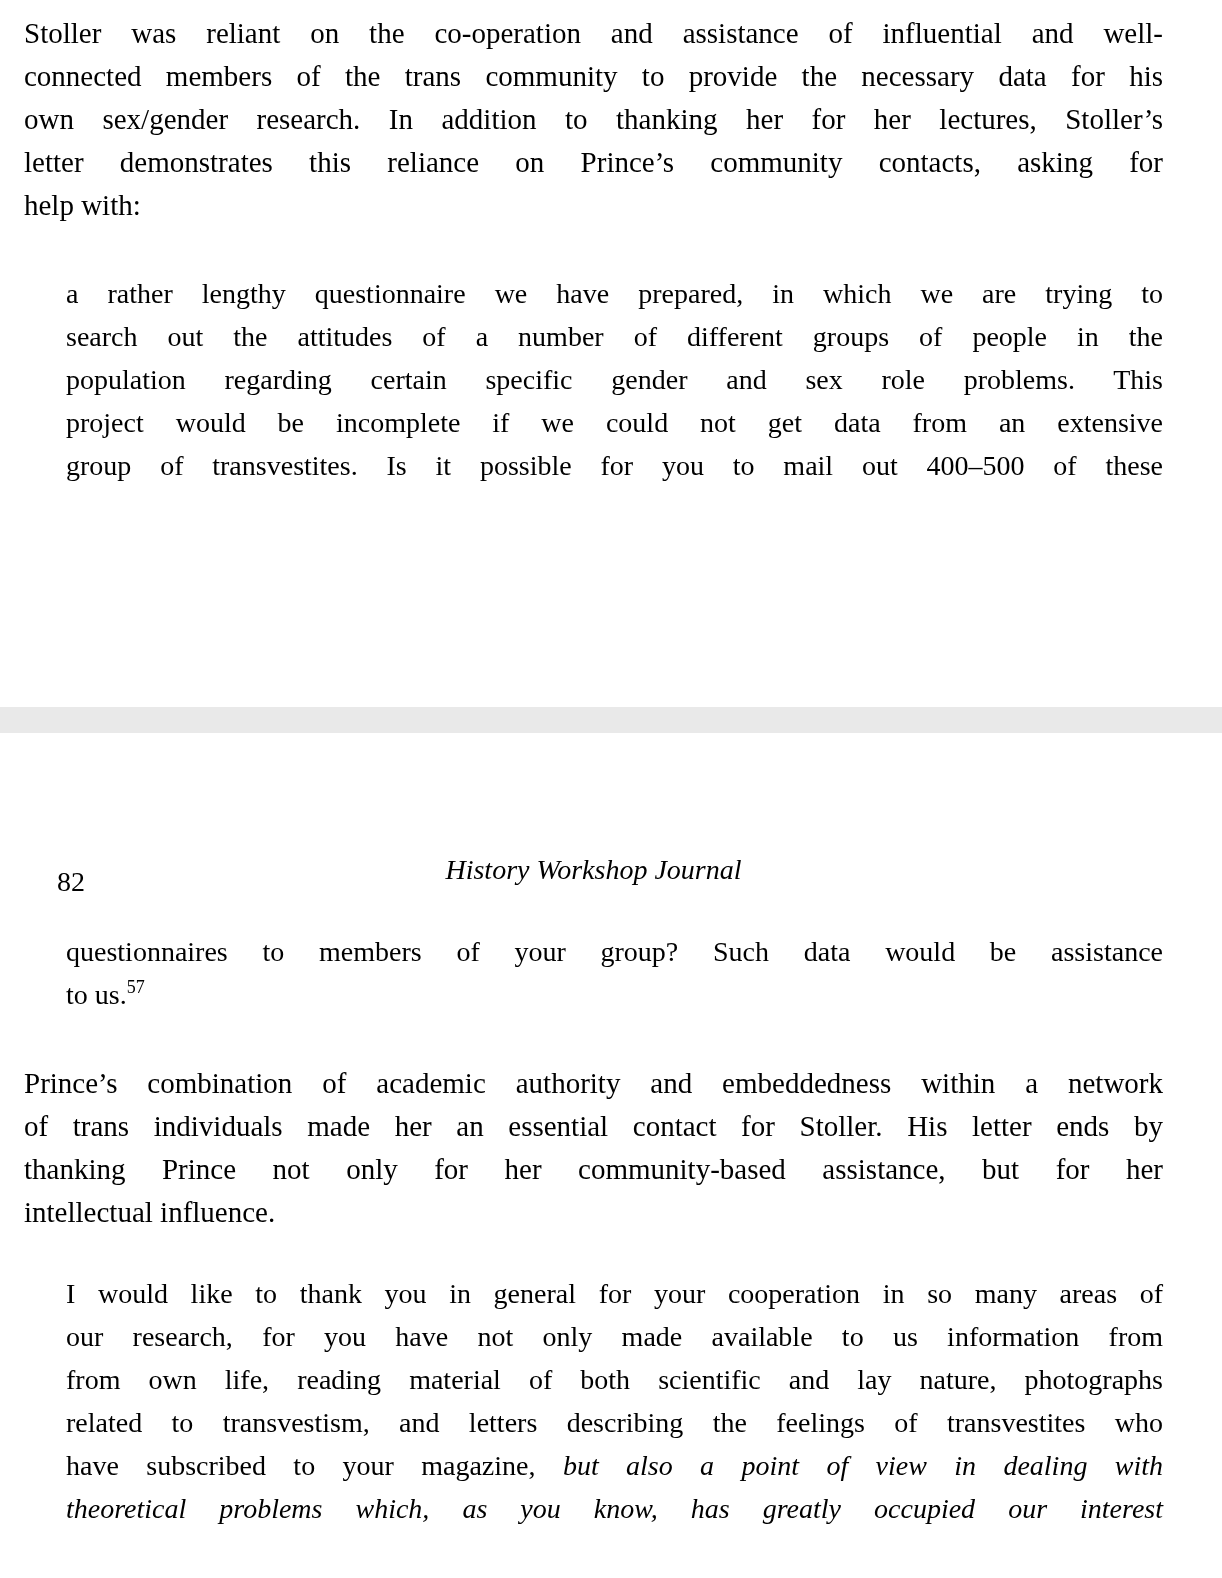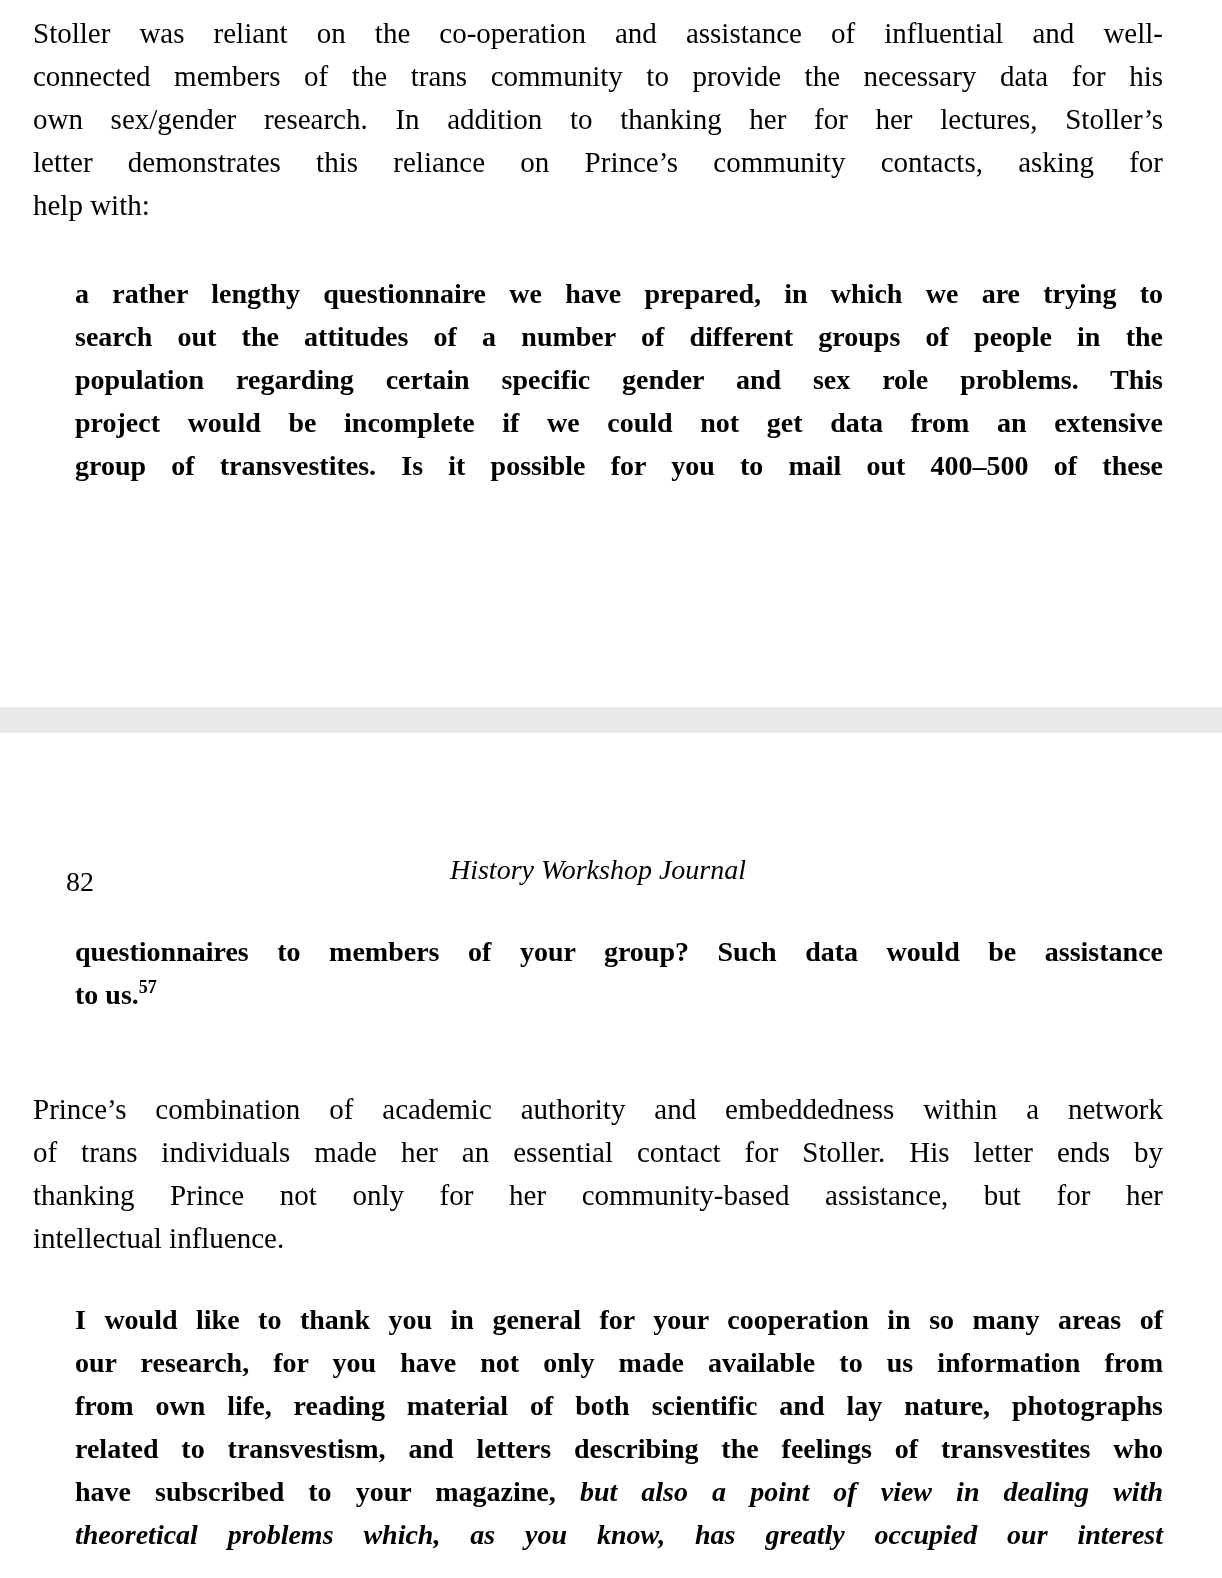--- a/index.html
+++ b/index.html
@@ -13,41 +13,40 @@
     font-family: "Liberation Serif", "DejaVu Serif", serif;
     color: #000000;
   }
   .page {
     position: relative;
     width: 1222px;
     height: 1578px;
     background: #ffffff;
   }
   .textcol {
-    padding-left: 33px;
+    padding-left: 24px;
     padding-right: 59px;
   }
   .top-pad { padding-top: 12px; }
   .line {
     font-size: 29px;
     line-height: 43px;
     height: 43px;
     text-align: justify;
     text-align-last: justify;
     -moz-text-align-last: justify;
     white-space: normal;
   }
   .endline {
     text-align: left;
     text-align-last: left;
     -moz-text-align-last: left;
   }
   .quote {
     margin-left: 42px;
-    font-weight: bold;
   }
   .quote .line {
     font-size: 28px;
     text-align: right;
   }
   .gap-to-separator { height: 220px; }
   .separator {
     width: 1222px;
     height: 26px;
   }
@@ -66,21 +65,21 @@
   .jtitle-wrap {
     display: block;
     text-align: center;
   }
   .jtitle {
     font-style: italic;
     text-align: center;
   }
   .mt-quote-cont { margin-top: 45px; }
   .mt-quote1 { margin-top: 45px; }
-  .mt-para2 { margin-top: 72px; }
+  .mt-para2 { margin-top: 46px; }
   .mt-quote2 { margin-top: 38px; }
   .it { font-style: italic; }
   .fn {
     font-size: 18px;
     line-height: 0;
     position: relative;
     top: -11px;
   }
 </style>
 </head>

